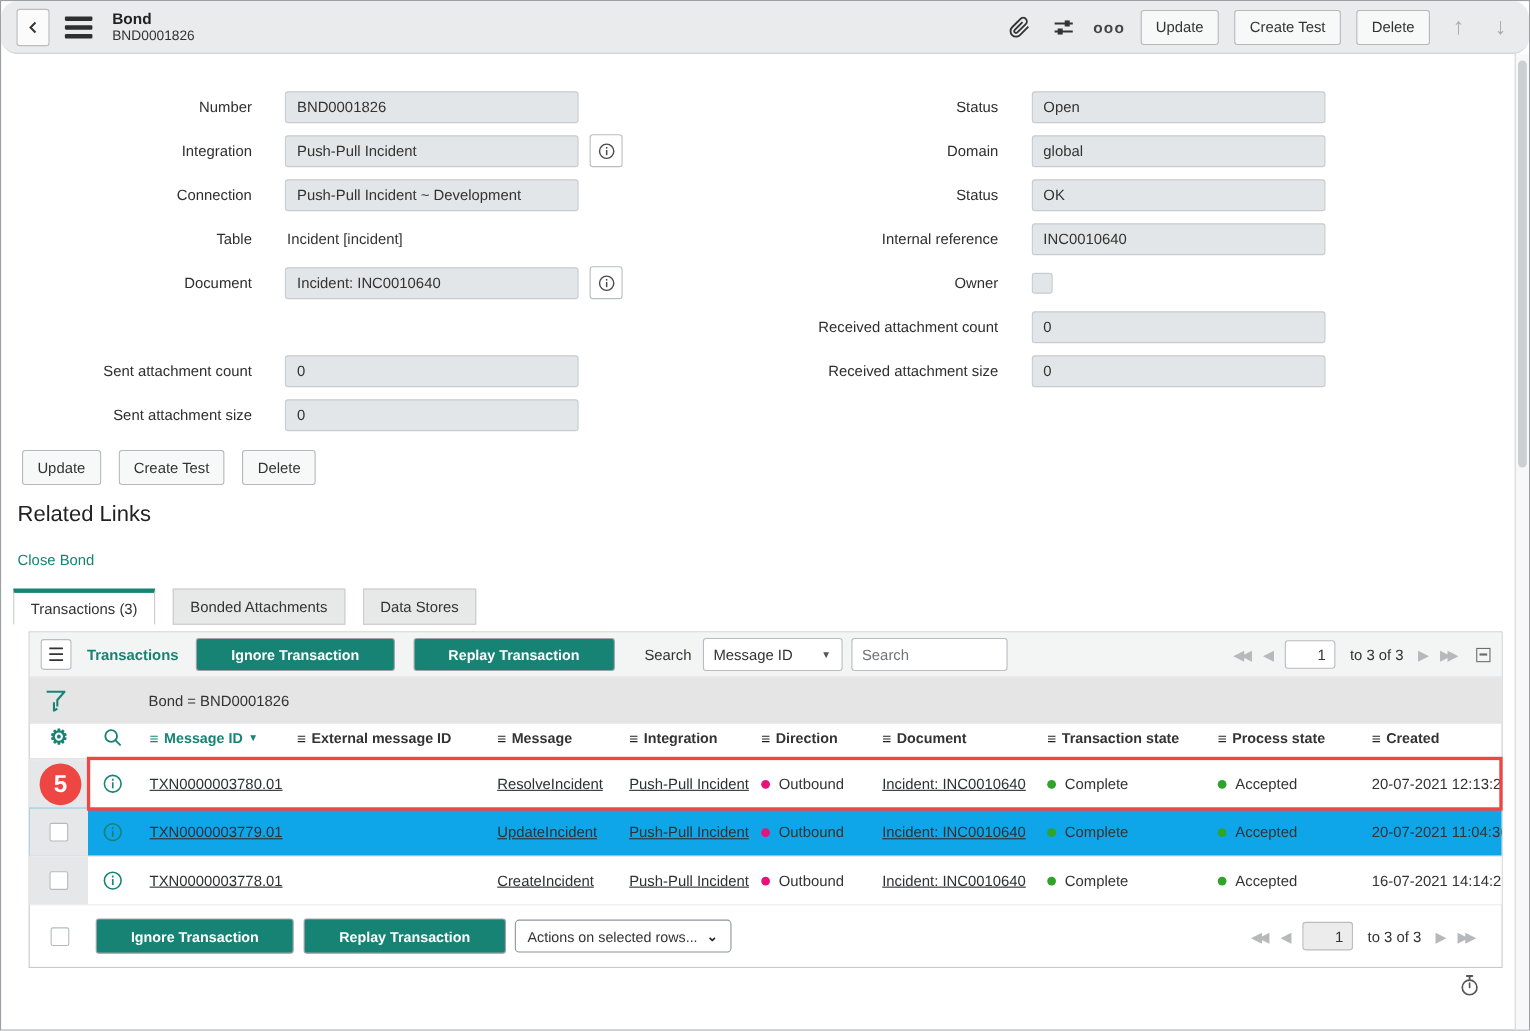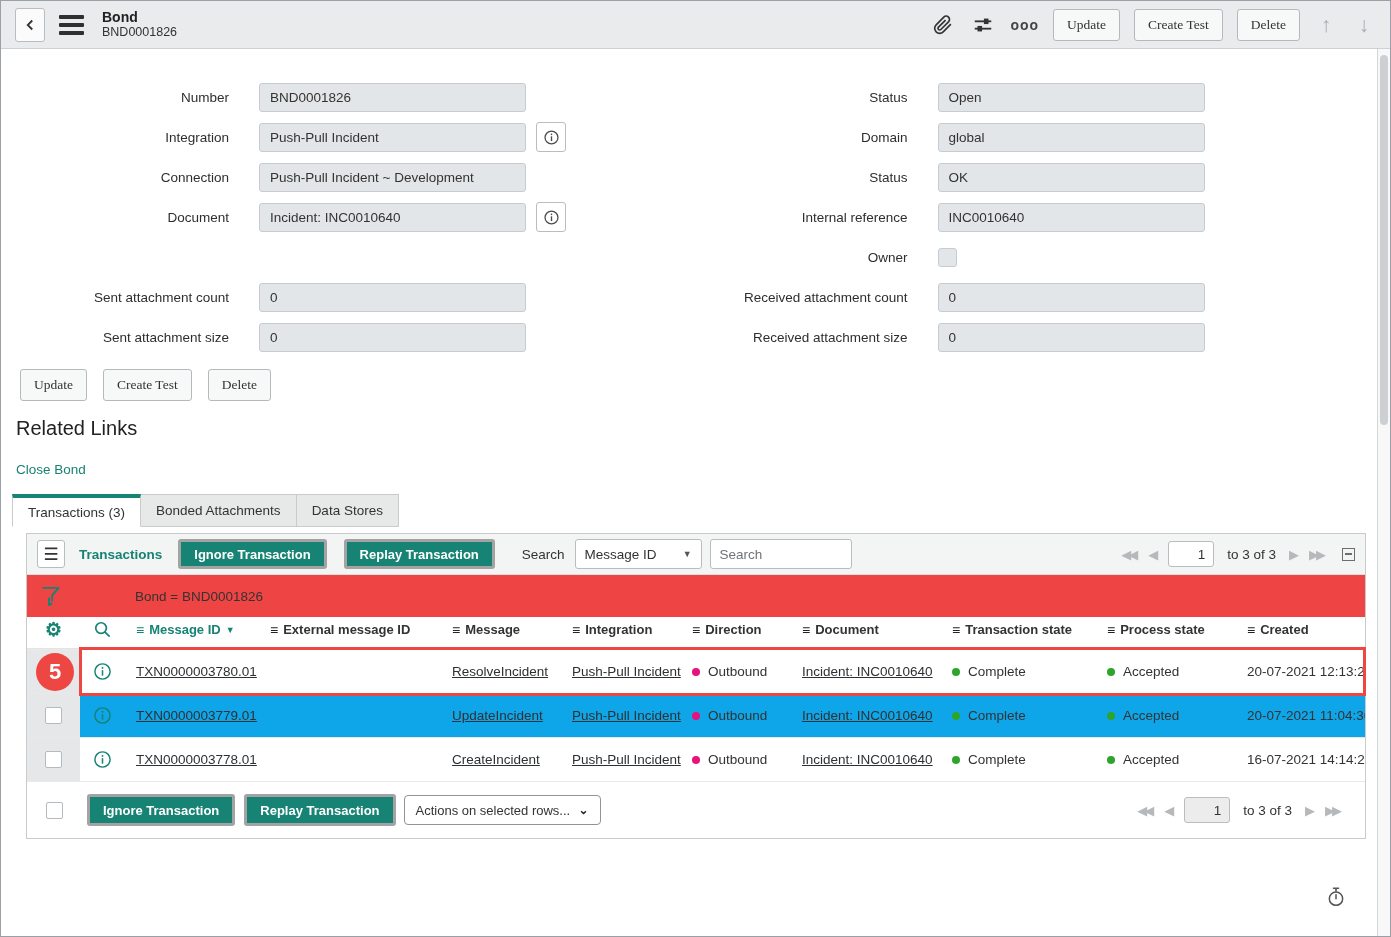--- a/index.html
+++ b/index.html
@@ -3,33 +3,33 @@
 <meta charset="utf-8">
 <style>
   * { margin:0; padding:0; box-sizing:border-box; }
   html,body { background:#fff; }
   body { font-family:"Liberation Sans", sans-serif; color:#2e2e2e; }
   .page { position:relative; width:1391px; height:937px; background:#fff;
           border:1px solid #9aa0a6; overflow:hidden; }
 
   
   .hdr { height:48px; background:#e9ebed; border-bottom:1px solid #ccd1d5;
-         display:flex; align-items:center; padding:0 14px; }
+         display:flex; align-items:center; padding:0 14px;border-radius:15px; }
   .back-btn { width:30px; height:34px; background:#fbfbfb; border:1px solid #b9bdc1;
               border-radius:3px; display:flex; align-items:center; justify-content:center; cursor:pointer; }
   .hmb { margin-left:14px; display:flex; flex-direction:column; gap:4px; cursor:pointer; }
   .hmb div { width:25px; height:4px; background:#2f2f2f; border-radius:1px; }
   .hdr-titles { margin-left:18px; line-height:1.15; }
   .hdr-title { font-size:14px; font-weight:700; color:#222; }
   .hdr-sub { font-size:12.5px; color:#333; }
   .hdr-right { margin-left:auto; display:flex; align-items:center; gap:14px; }
   .hdr-icon { display:flex; align-items:center; justify-content:center; width:26px; height:26px; cursor:pointer; }
   .more-dots { font-size:14px; font-weight:700; color:#444; letter-spacing:1px; cursor:pointer; }
   .hdr-btn { background:#f7f8f8; border:1px solid #b5b9bd; border-radius:3px; height:32px;
-             padding:0 13px; font-size:13.5px; color:#333; cursor:pointer; font-family:Liberation Serif, serif; }
+             padding:0 13px; font-size:13.5px; color:#333; cursor:pointer; font-family:Liberation Sans, sans-serif; }
   .nav-arrow { font-size:21px; color:#a9adb1; width:24px; text-align:center; cursor:pointer; }
 
   
   .form-section { display:flex; padding-top:28px; }
   .form-col { width:50%; }
   .form-row { display:flex; align-items:center; height:40px; }
   .form-row.spacer { height:40px; }
   .flabel { width:228px; text-align:right; font-size:13.5px; color:#2e2e2e; flex-shrink:0; }
   .form-col.right .flabel { width:212px; }
   .fwrap { display:flex; align-items:center; margin-left:30px; }
@@ -39,53 +39,53 @@
   .field.plain { background:transparent; border-color:transparent; padding-left:1px; }
   .field.owner { width:19px; height:19px; padding:0; }
   .info-btn { width:30px; height:30px; background:#fff; border:1px solid #b9bdc1; border-radius:3px;
               margin-left:10px; display:flex; align-items:center; justify-content:center;
               color:#4a4a4a; cursor:pointer; }
   .form-btns { display:flex; gap:16px; margin:12px 0 0 19px; }
   .rl-head { font-size:20px; font-weight:400; color:#222; margin:16px 0 12px 15px; }
   .rl-link { display:inline-block; margin:10px 0 0 15px; font-size:13.5px; color:#178374; cursor:pointer; }
 
   
-  .tabs { display:flex; margin:16px 0 0 12px; }
+  .tabs { display:flex; margin:16px 0 0 12px;gap:17px; }
   .tab { height:33px; padding:0 15px; display:flex; align-items:center; font-size:13.5px; color:#333;
          background:#e7e8e8; border:1px solid #c9cbcc; margin-left:-1px; cursor:pointer; }
   .tab.active { background:#fff; border-top:4px solid #178374; border-bottom:1px solid #fff; z-index:2; }
 
   
   .list-box { margin:6px 24px 0 25px; border:1px solid #c8cacb; }
   .toolbar { height:41px; background:#f3f4f4; border-bottom:1px solid #dcdedf;
              display:flex; align-items:center; padding:0 10px; }
   .list-menu-btn { width:28px; height:28px; background:#fff; border:1px solid #b9bdc1; border-radius:3px;
                    display:flex; align-items:center; justify-content:center; font-size:17px; color:#333; cursor:pointer; }
   .list-title { color:#178374; font-weight:700; font-size:13.5px; margin:0 16px 0 14px; }
-  .teal-btn { background:#178374; color:#fff; border:3px solid #a3a3a3; border-radius:3px; height:30px;
-              padding:0 13px; font-size:13px; font-weight:700; cursor:pointer; font-family:inherit; }
+  .teal-btn { background:#178374; color:#fff; border:1px solid #a3a3a3; border-radius:3px; height:30px;
+              padding:0 31px; font-size:13px; font-weight:700; cursor:pointer; font-family:inherit; }
   .toolbar .teal-btn + .teal-btn { margin-left:17px; }
   .search-label { font-size:13.5px; color:#333; margin:0 10px 0 27px; }
   .fake-select { width:127px; height:30px; background:#fff; border:1px solid #b9bdc1; border-radius:3px;
                  display:flex; align-items:center; padding:0 9px; font-size:13.5px; color:#333; cursor:pointer; }
   .fake-select .caret { margin-left:auto; font-size:9px; color:#555; }
   .search-input { width:142px; height:30px; margin-left:8px; border:1px solid #b9bdc1; border-radius:3px;
                   padding:0 9px; font-size:13.5px; color:#333; font-family:inherit; }
   .search-input::placeholder { color:#6f7478; }
   .pager { display:flex; align-items:center; margin-left:auto; gap:13px; }
   .pg-arrow { color:#b6b9bc; font-size:13px; cursor:pointer; user-select:none; letter-spacing:-3px; }
   .pg-input { width:46px; height:26px; border:1px solid #b9bdc1; border-radius:3px; text-align:right;
               padding-right:8px; font-size:13.5px; color:#333; font-family:inherit; background:#fff; }
   .pg-input.bottom { background:#ececec; }
   .pg-range { font-size:13.5px; color:#333; }
   .collapse-btn { width:13px; height:13px; border:1.5px solid #6d6d6d; display:flex; align-items:center;
                   justify-content:center; cursor:pointer; margin-left:6px; }
   .collapse-btn div { width:7px; height:1.5px; background:#6d6d6d; }
 
-  .filter-row { height:42px; display:flex; align-items:center; padding-left:13px; background:#ef4444; }
+  .filter-row { height:42px; display:flex; align-items:center; padding-left:13px; background:#e5e5e5; }
   .filter-text { margin-left:74px; font-size:13.5px; color:#333; }
 
   .lgrid { display:grid; grid-template-columns:53px 45px 134px 182px 120px 120px 110px 150px 155px 140px 1fr;
            align-items:center; }
   .thead { height:32px; font-size:13px; font-weight:700; color:#333; border-bottom:1px solid #e4e4e4; }
   .thcell { display:flex; align-items:center; gap:5px; padding-left:11px; cursor:pointer; white-space:nowrap; }
   .thcell .bars { font-size:14px; font-weight:400; color:#222; }
   .thcell.sorted { color:#178374; }
   .thcell.sorted .bars { color:#178374; }
   .sort-caret { font-size:9px; color:#178374; }
@@ -189,20 +189,26 @@
               <rect x="9.2" y="8.6" width="1.6" height="5.6" fill="currentColor"></rect>
               <rect x="9.2" y="5.4" width="1.6" height="1.8" fill="currentColor"></rect>
             </svg>
           </div>
         </div>
       </div>
       <div class="form-row">
         <div class="flabel">Connection</div>
         <div class="fwrap">
             <div class="field">Push-Pull Incident ~ Development</div>
+          </div>
+      </div>
+      <div class="form-row">
+        <div class="flabel">Table</div>
+        <div class="fwrap">
+            <div class="field plain">Incident [incident]</div>
           </div>
       </div>
       <div class="form-row">
         <div class="flabel">Document</div>
         <div class="fwrap">
           <div class="field">Incident: INC0010640</div>
           <div class="info-btn">
             <svg width="17" height="17" viewBox="0 0 20 20">
               <circle cx="10" cy="10" r="7.6" fill="none" stroke="currentColor" stroke-width="1.5"></circle>
               <rect x="9.2" y="8.6" width="1.6" height="5.6" fill="currentColor"></rect>

